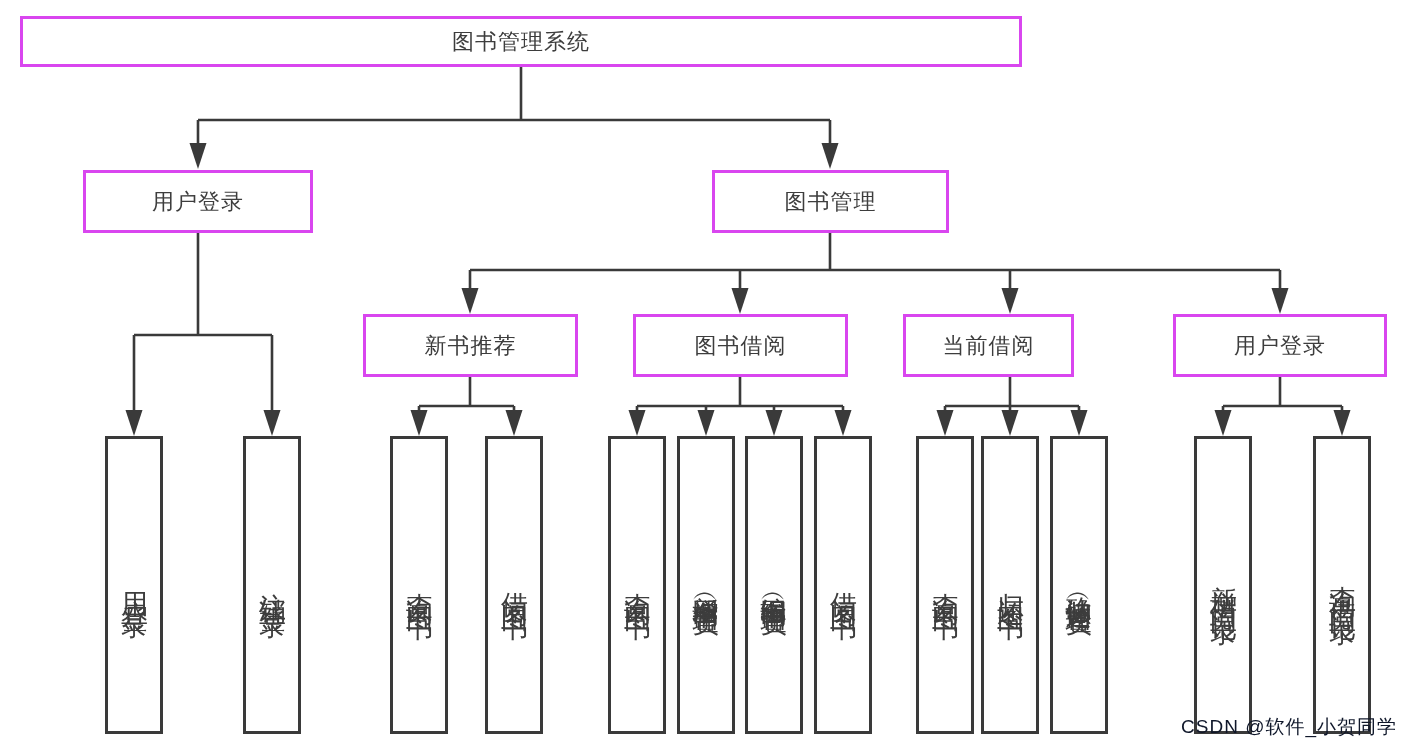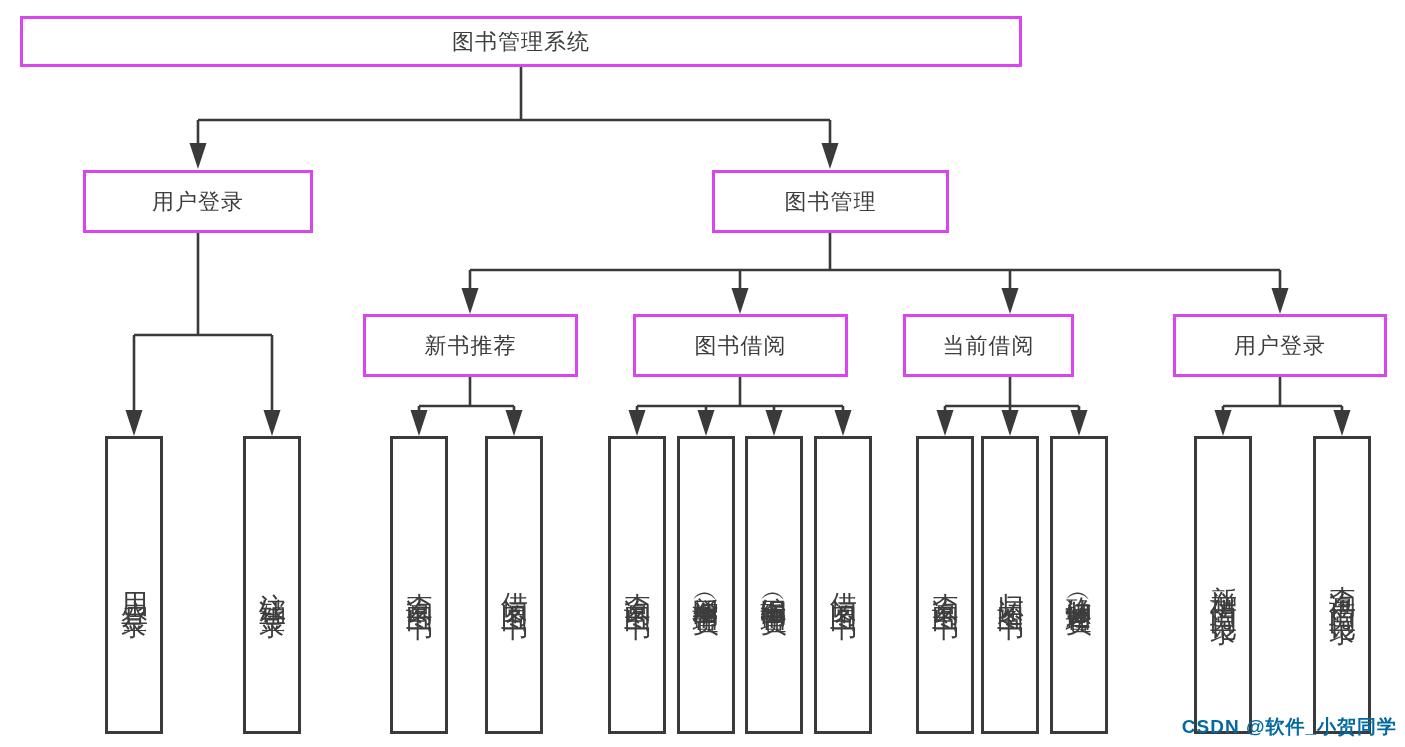--- a/index.html
+++ b/index.html
@@ -49,24 +49,23 @@
     letter-spacing: 7px;
     color: #3d3d3d;
     white-space: nowrap;
   }
   .vtext.tight { letter-spacing: 2px; font-size: 26px; }
   #watermark {
     position: absolute;
     right: 8px;
     bottom: 7px;
     font-size: 19px;
-    color: #0369a1;
+    color: #0f172a;
     letter-spacing: 1px;
     z-index: 3;
-    font-weight: bold;
   }
 </style>
 </head>
 <body>
 
 <div id="canvas">
 
   <svg id="connectors" viewBox="0 0 1405 747" xmlns="http://www.w3.org/2000/svg">
     <g stroke="#3a3a3a" stroke-width="2.6" fill="none">
 

